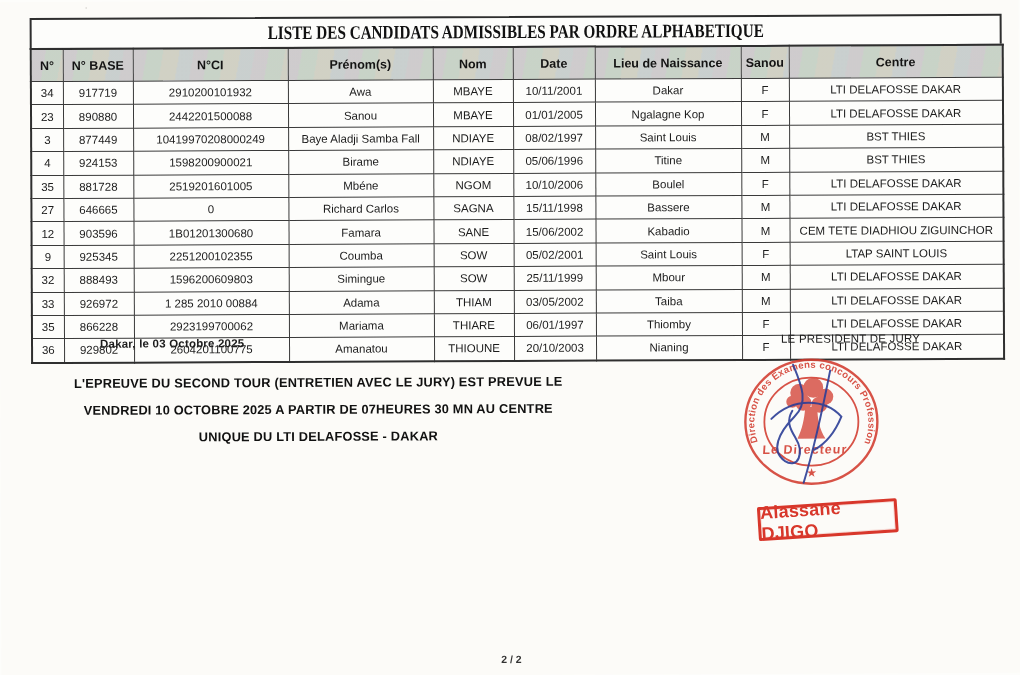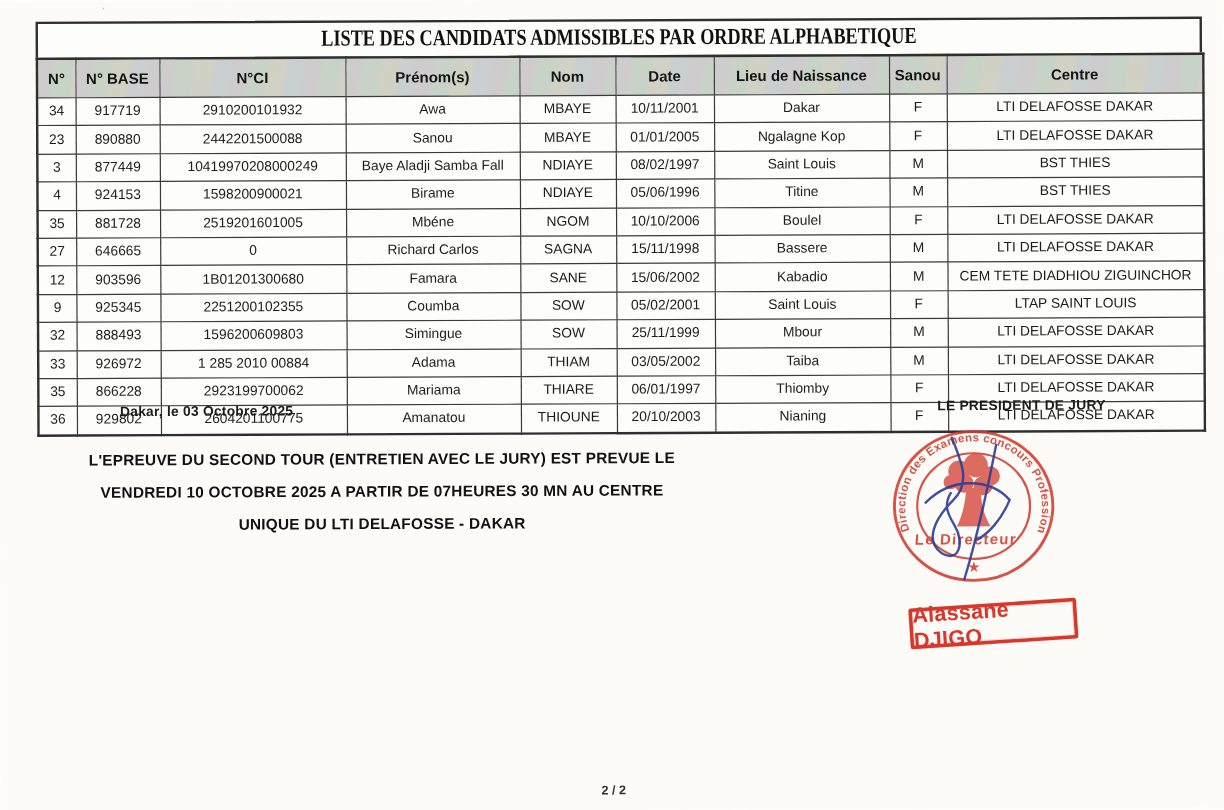--- a/index.html
+++ b/index.html
@@ -46,21 +46,21 @@
       repeating-linear-gradient(100deg,
         rgba(190,170,200,0.25) 0 14px,
         rgba(170,200,180,0.28) 14px 30px,
         rgba(200,190,165,0.25) 30px 46px,
         rgba(170,185,205,0.25) 46px 60px),
       #d4d7cf;
   }
   table.cand td{height:20.4px;font-size:11.5px;}
 
   .date-line{position:absolute;left:100px;top:336px;font-size:11.5px;font-weight:700;letter-spacing:0.2px;}
-  .president{position:absolute;left:781px;top:334px;font-size:11.5px;font-weight:700;letter-spacing:0.2px;}
+  .president{position:absolute;left:781px;top:334px;font-size:11.5px;font-weight:400;letter-spacing:0.2px;}
 
   .announce{
     position:absolute;left:62px;top:368px;width:512px;
     text-align:center;font-size:12.8px;font-weight:700;line-height:27px;
     letter-spacing:0.2px;color:#111;
   }
 
   .stamp-wrap{position:absolute;left:733px;top:356px;width:156px;height:146px;}
 
   .name-stamp{

